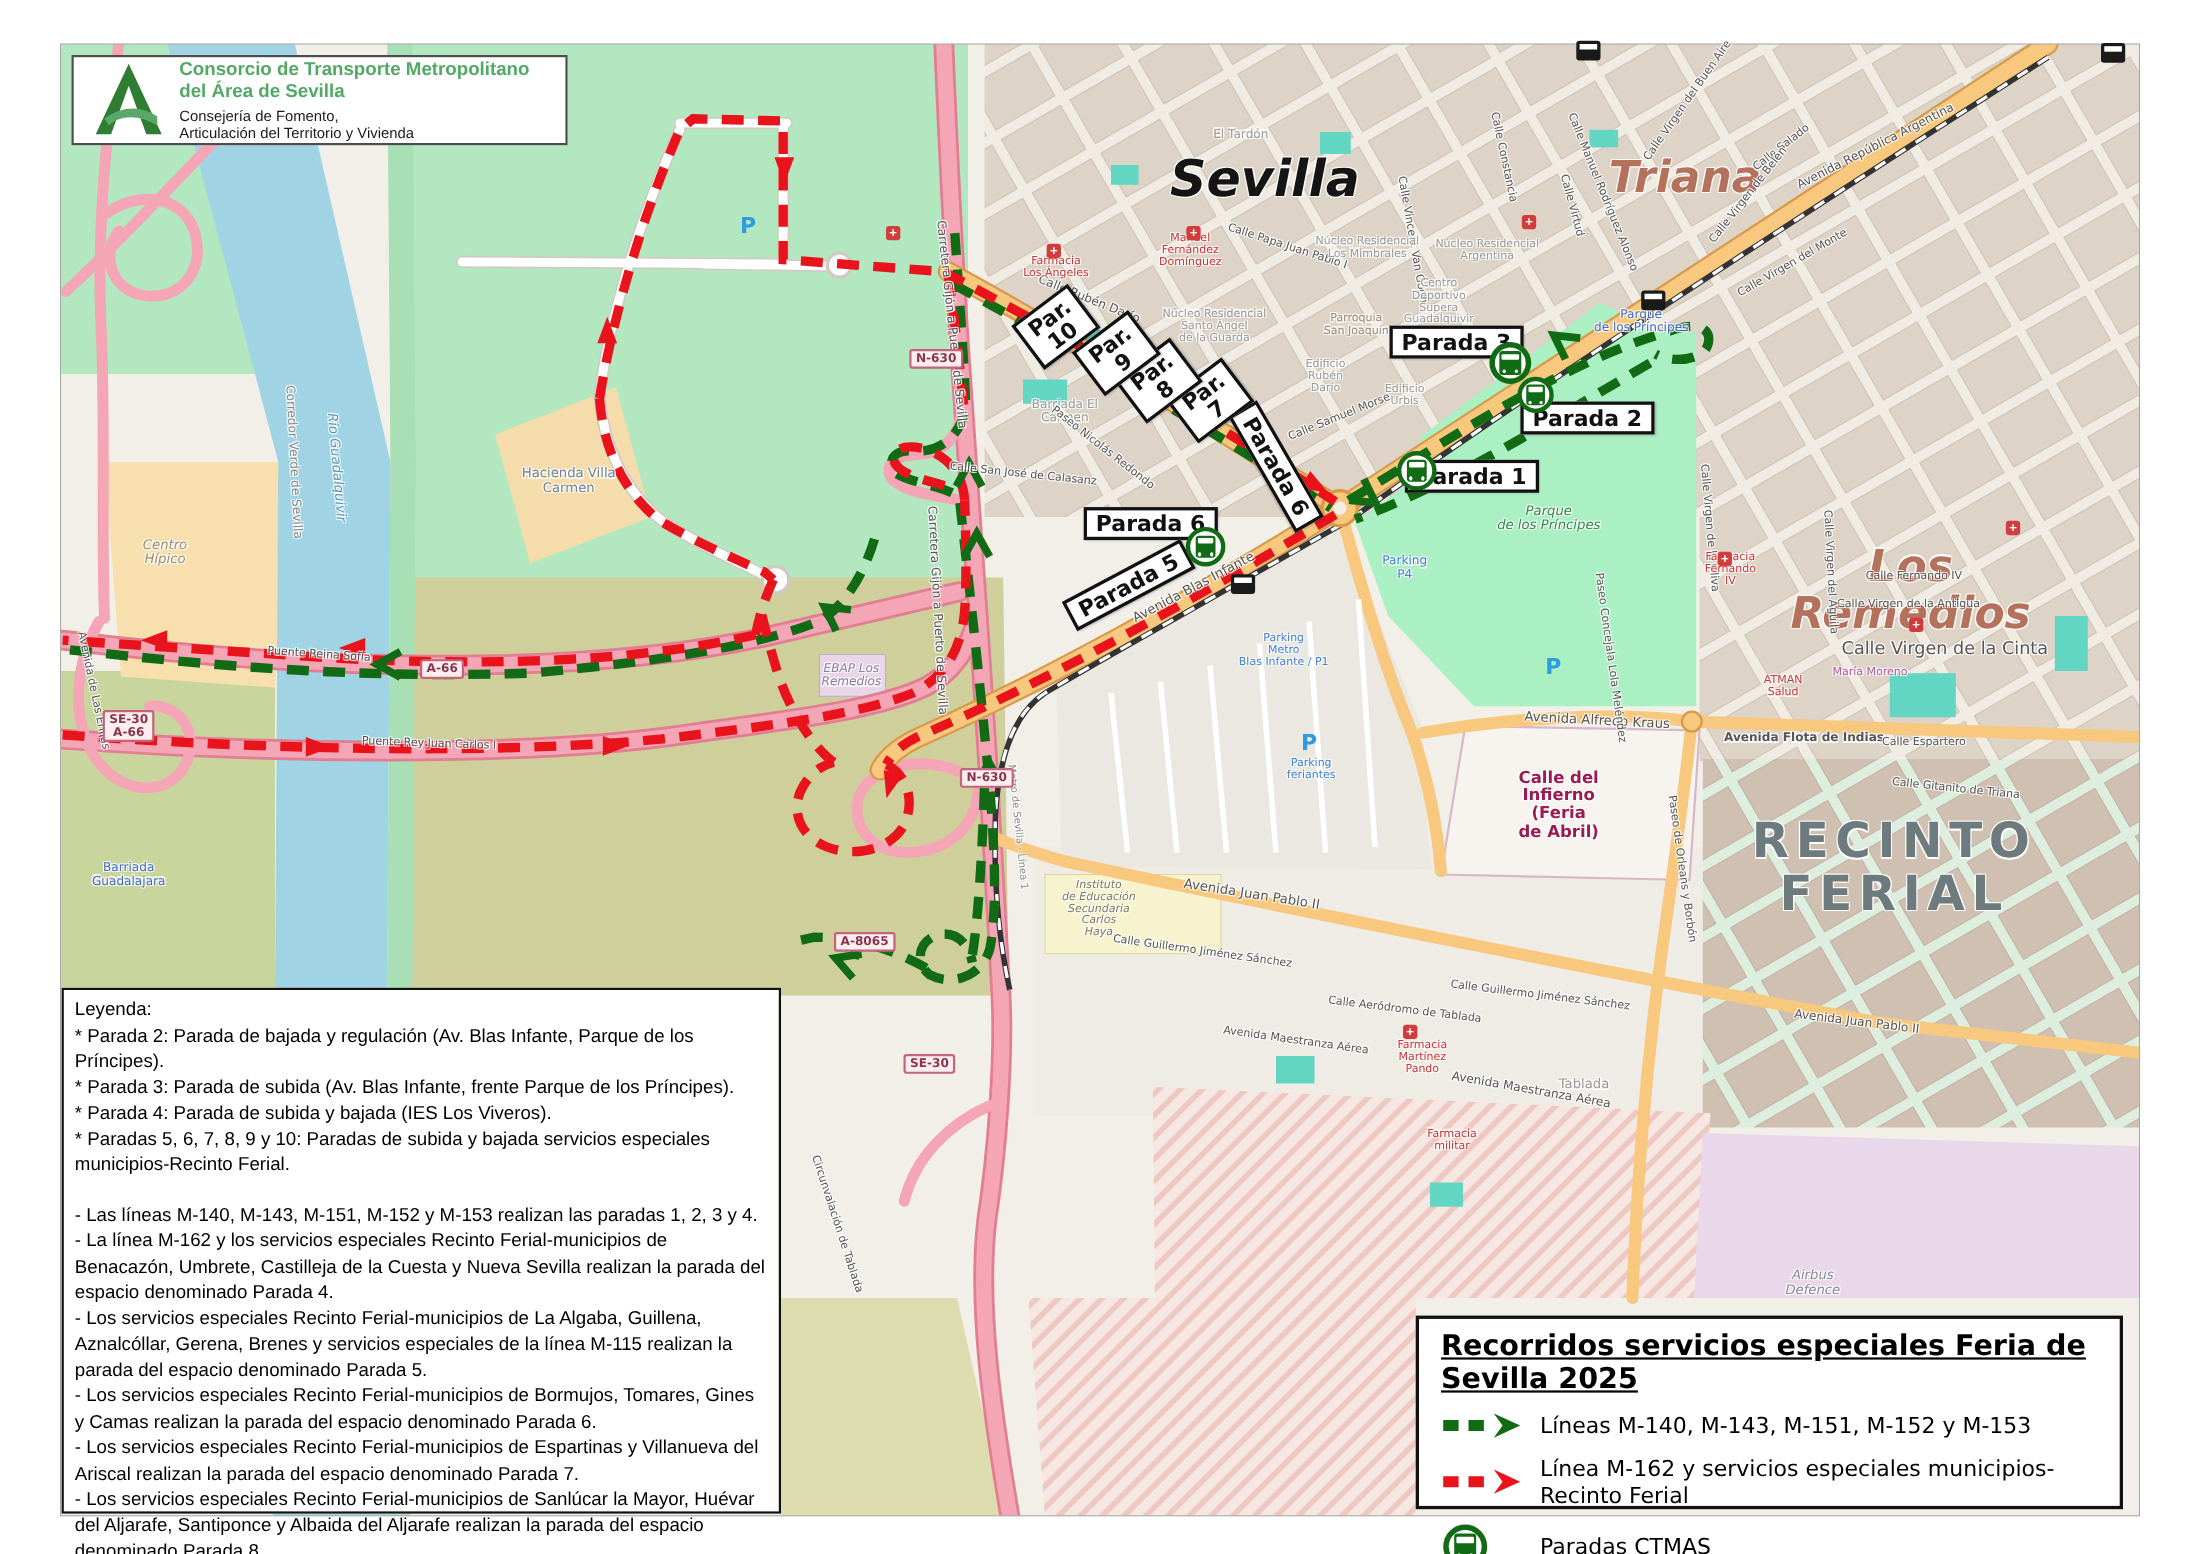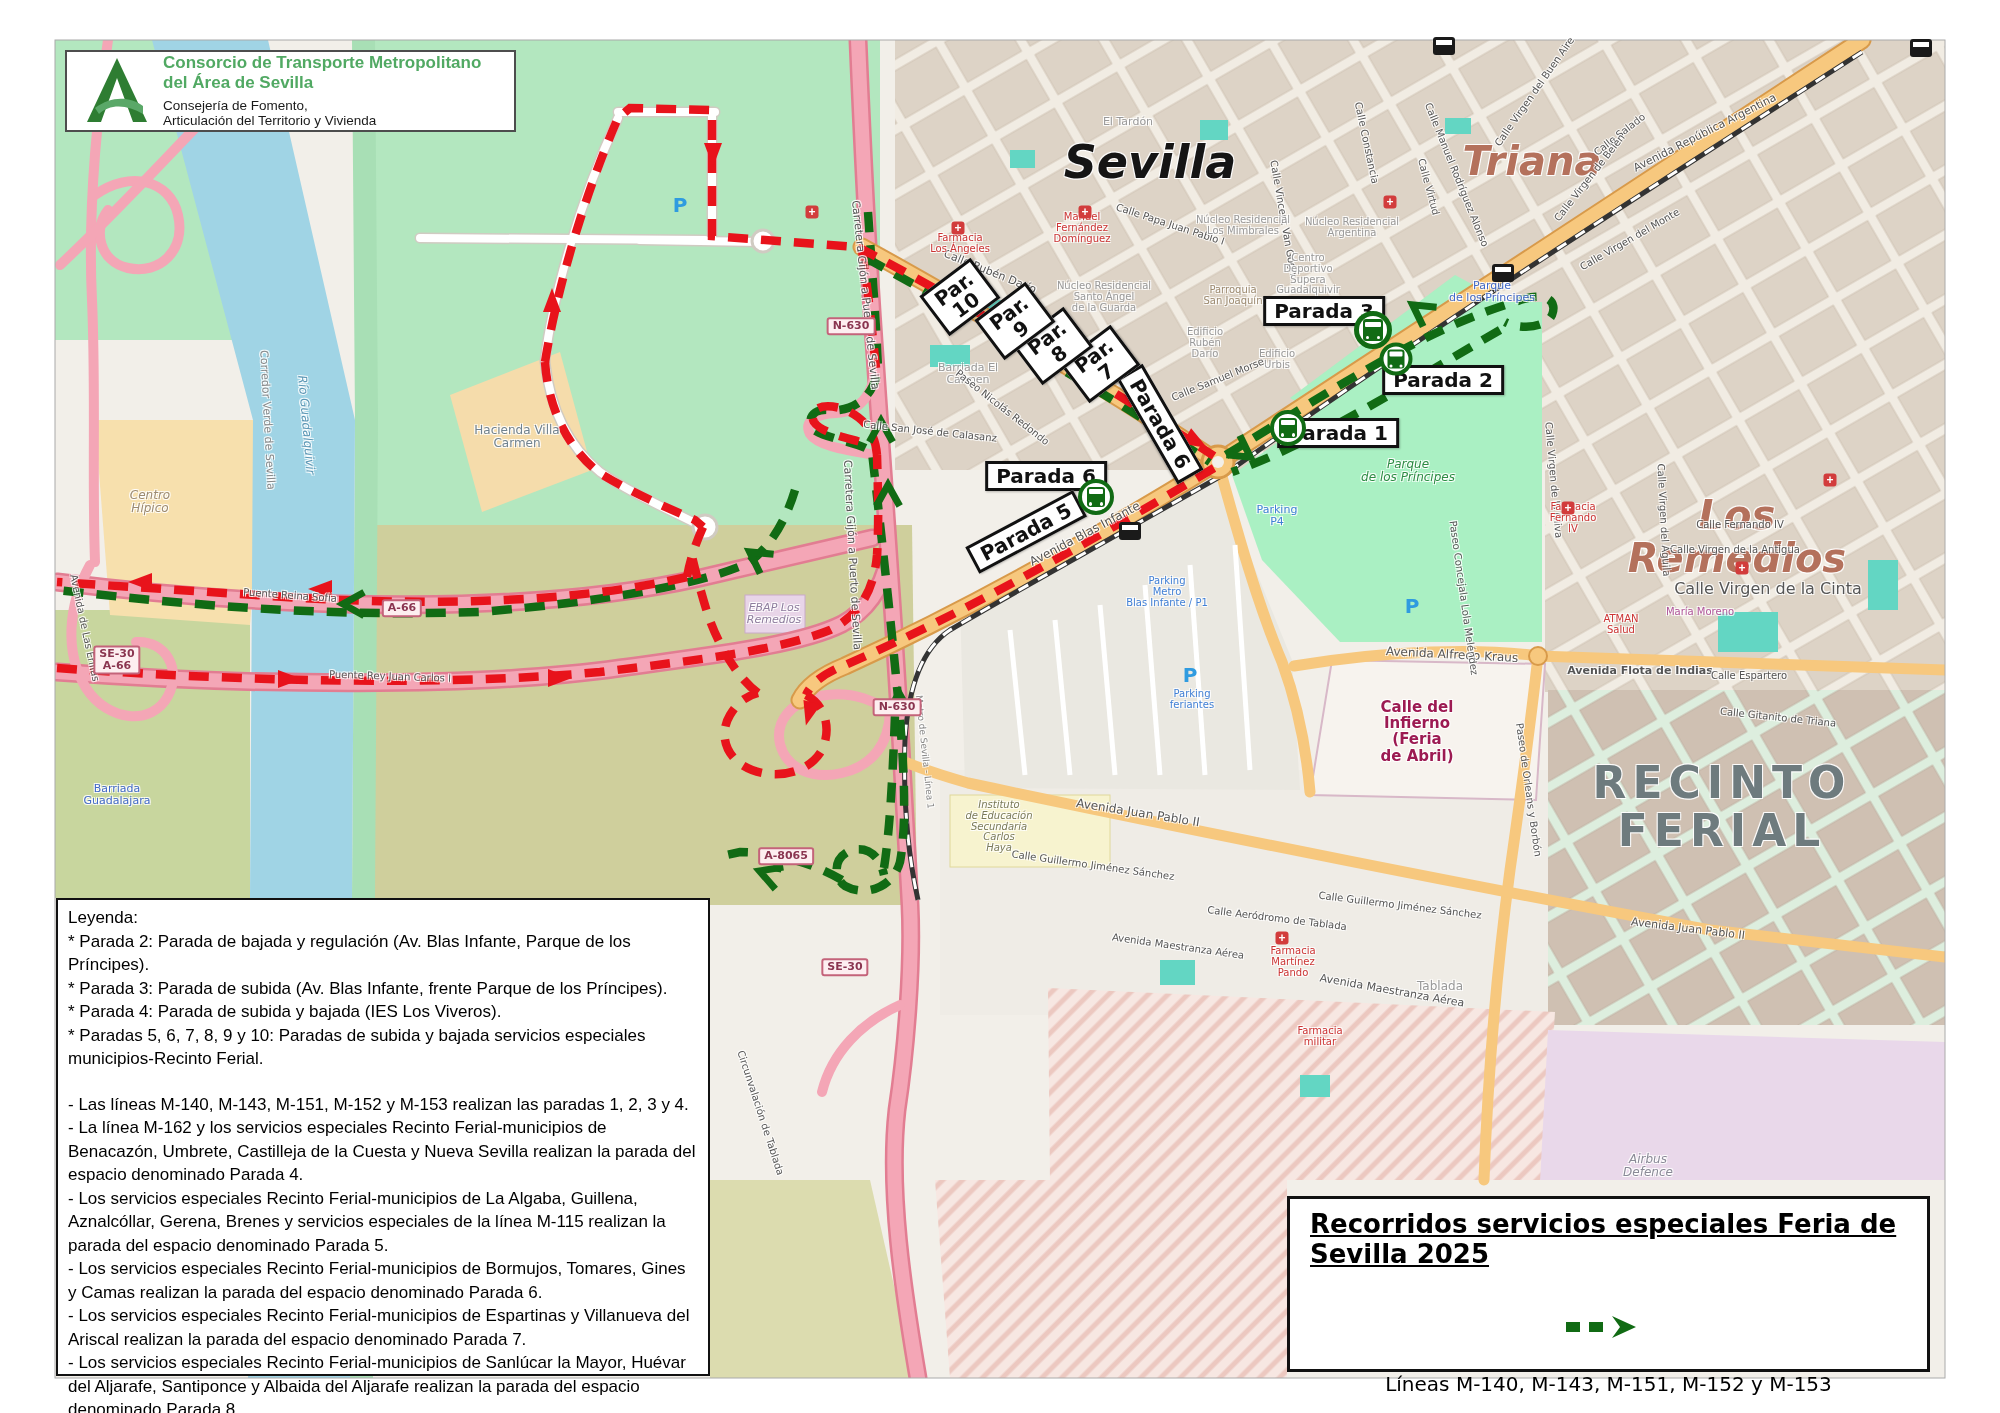--- a/index.html
+++ b/index.html
@@ -38,21 +38,21 @@
   
   #leyenda{position:absolute;left:56px;top:898px;width:654px;height:478px;background:#fff;
     border:2px solid #111;box-sizing:border-box;padding:6px 10px;z-index:30;
     font-size:17px;line-height:23.5px;color:#000;}
   #leyenda .gap{height:22px;}
   
   #routelegend{position:absolute;left:1287px;top:1196px;width:643px;height:176px;background:#fff;
     border:3px solid #111;box-sizing:border-box;padding:10px 20px;z-index:30;}
   #routelegend .rtitle{font-size:26px;font-weight:bold;text-decoration:underline;color:#000;
     font-family:"DejaVu Sans",sans-serif;}
-  .ritem{display:flex;align-items:center;margin-top:13px;flex-direction:column;}
+  .ritem{display:flex;align-items:center;margin-top:13px;}
   .ritem .ricon{width:90px;flex:0 0 90px;display:flex;align-items:center;justify-content:flex-start;}
   .ritem .rlabel{font-size:20px;color:#000;font-family:"DejaVu Sans",sans-serif;}
 </style>
 </head>
 <body>
 
 <div id="canvas">
 
   <svg id="basemap" width="2000" height="1413" viewBox="0 0 2000 1413">
     <defs>
@@ -238,21 +238,21 @@
         <path d="M-9,-10 L9,0 L-9,10" transform="translate(899,702) rotate(-90)"></path>
       </g>
     </g>
     <rect x="55" y="40" width="1890" height="1338" fill="none" stroke="#aaaaaa" stroke-width="1"></rect>
   </svg>
 
   <div id="overlay">
       <div class="maplabel" style="left: 1150px; top: 163px; font-size: 46px; color: rgb(21, 21, 21); font-weight: bold; font-style: italic; transform: translate(-50%, -50%) rotate(0deg);">Sevilla</div>
       <div class="maplabel" style="left: 1532px; top: 162px; font-size: 40px; color: rgb(180, 113, 92); font-weight: bold; font-style: italic; transform: translate(-50%, -50%) rotate(0deg);">Triana</div>
       <div class="maplabel" style="left: 1737px; top: 537px; font-size: 40px; color: rgb(180, 113, 92); font-weight: bold; font-style: italic; transform: translate(-50%, -50%) rotate(0deg);">Los Remedios</div>
-      <div class="maplabel" style="left: 1722px; top: 789px; font-size: 44px; color: rgb(110, 123, 126); font-weight: bold; letter-spacing: 6px; transform: translate(-50%, -50%) rotate(0deg); margin-top: 18px;">RECINTO FERIAL</div>
+      <div class="maplabel" style="left: 1722px; top: 789px; font-size: 44px; color: rgb(110, 123, 126); font-weight: bold; letter-spacing: 6px; transform: translate(-50%, -50%) rotate(0deg);">RECINTO FERIAL</div>
       <div class="maplabel" style="left: 1408px; top: 471px; font-size: 12px; color: rgb(46, 139, 68); font-style: italic; transform: translate(-50%, -50%) rotate(0deg);">Parque
 de los Príncipes</div>
       <div class="maplabel" style="left: 1417px; top: 731px; font-size: 15px; color: rgb(156, 26, 82); font-weight: bold; transform: translate(-50%, -50%) rotate(0deg);">Calle del
 Infierno
 (Feria
 de Abril)</div>
       <div class="maplabel" style="left: 517px; top: 437px; font-size: 12px; color: rgb(112, 130, 143); transform: translate(-50%, -50%) rotate(0deg);">Hacienda Villa
 Carmen</div>
       <div class="maplabel" style="left: 150px; top: 502px; font-size: 12px; color: rgb(156, 138, 112); font-style: italic; transform: translate(-50%, -50%) rotate(0deg);">Centro
 Hípico</div>

